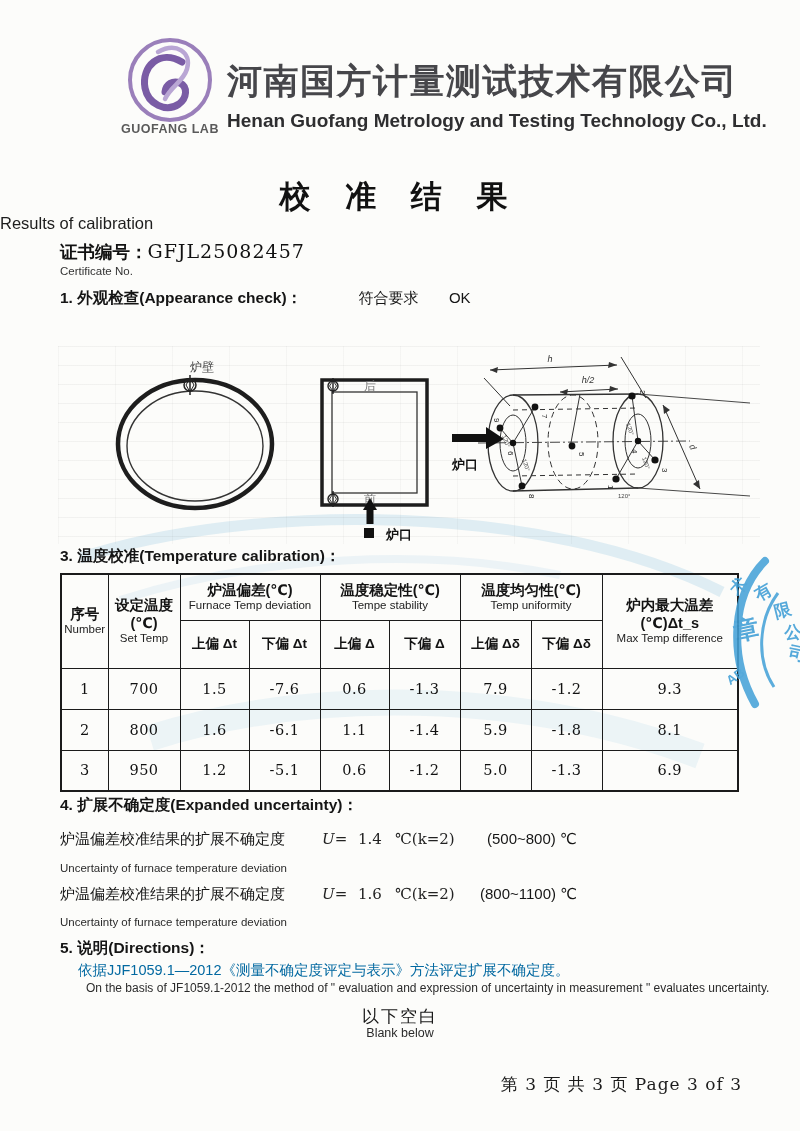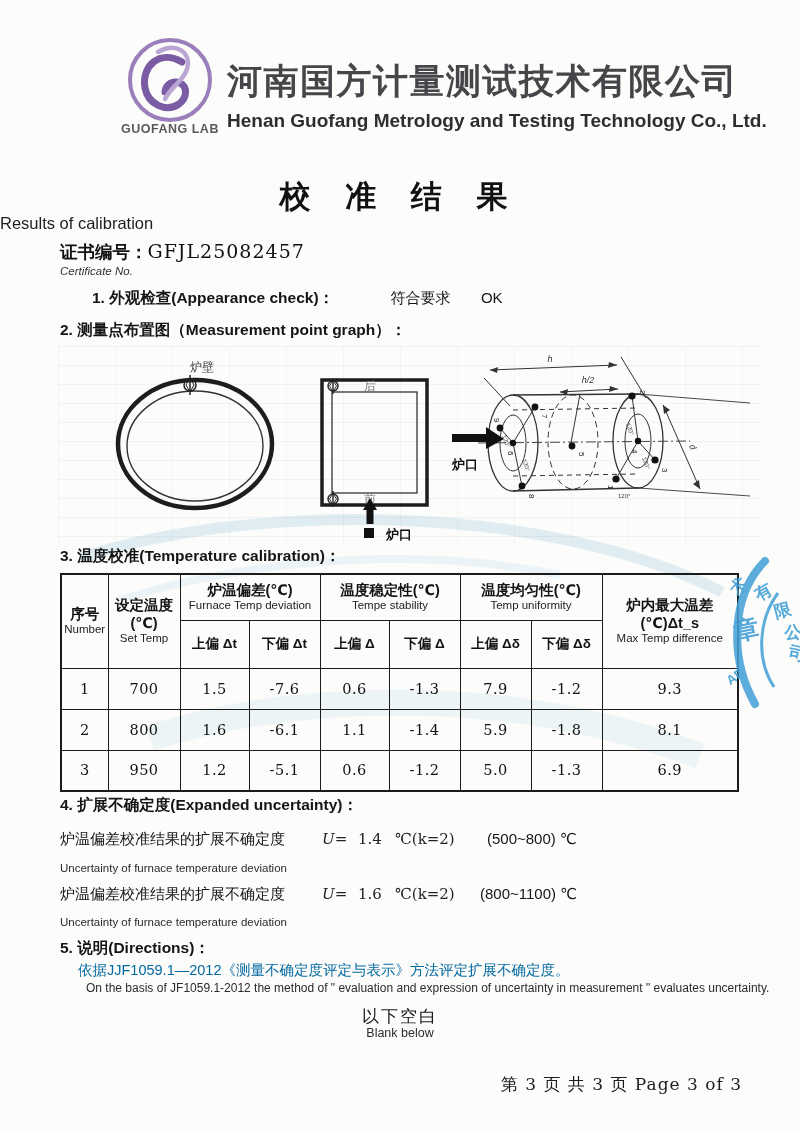--- a/index.html
+++ b/index.html
@@ -9,21 +9,21 @@
   .z1{z-index:1;}
   
   .logo-caption{font-size:12.5px;font-weight:700;color:#5a5a5a;letter-spacing:.5px;text-align:center;}
   .company-cn{font-size:35px;font-weight:700;color:#46464a;letter-spacing:1.5px;white-space:nowrap;}
   .company-en{font-size:19px;font-weight:700;color:#2e2e30;white-space:nowrap;}
   
   .title-cn{width:100%;text-align:center;font-size:31px;font-weight:700;letter-spacing:13px;color:#111;}
   .title-en{width:100%;text-align:left;font-size:16.5px;color:#1d1d1d;}
   .cert-line{font-size:17.5px;font-weight:700;color:#111;text-align:right;}
   .cert-num{font-family:"DejaVu Serif",serif;font-weight:400;font-size:19px;letter-spacing:1px;}
-  .cert-en{font-size:11.5px;color:#333;font-style:italic;}
+  .cert-en{font-size:11.5px;color:#333;}
   .sec-head{font-size:15.5px;font-weight:700;color:#151515;white-space:nowrap;}
   .plain{font-weight:400;}
   
   .diagram-zone{background:
      repeating-linear-gradient(to bottom, rgba(60,60,60,0.055) 0 1px, transparent 1px 19px),
      repeating-linear-gradient(to right, rgba(60,60,60,0.04) 0 1px, transparent 1px 57px);}
   svg text{font-family:"Liberation Sans","DejaVu Sans",sans-serif;}
   .dlabel{font-size:12px;fill:#3a3a3a;}
   .dlabel-gray{font-size:12px;fill:#777;}
   .dim{font-size:9px;fill:#333;font-style:italic;}
@@ -72,27 +72,26 @@
   <div class="abs z1 company-en" style="left:227px;top:110px;">Henan Guofang Metrology and Testing Technology Co., Ltd.</div>
 
   <div class="abs z1 title-cn" style="left:0;top:176px;">校 准 结 果</div>
   <div class="abs z1 title-en" style="left:0;top:214px;">Results of calibration</div>
 
   <div class="abs z1 cert-line" style="left:60px;top:240px;">
     <span>证书编号：</span><span class="cert-num">GFJL25082457</span>
   </div>
   <div class="abs z1 cert-en" style="left:60px;top:265px;">Certificate No.</div>
 
-  <div class="abs z1" style="left:60px;top:288px;margin-left:32px;">
+  <div class="abs z1" style="left:60px;top:288px;">
     <span class="sec-head">1. 外观检查(Appearance check)：</span>
     <span class="sec-head plain" style="margin-left:52px;font-size:15px;">符合要求</span>
     <span class="sec-head plain" style="margin-left:26px;font-size:15px;">OK</span>
   </div>
 
-  <div class="abs z1 sec-head" style="left:60px;top:320px;">2. 测量点布置图（Measurement point graph）：</div>
 
   <div class="abs z1 diagram-zone" style="left:58px;top:346px;width:702px;height:198px;">
 
     <svg class="abs" style="left:52px;top:8px;" width="180" height="180" viewBox="0 0 180 180">
       <ellipse cx="85" cy="90" rx="77" ry="64" fill="none" stroke="#1d1d1d" stroke-width="4.5"></ellipse>
       <ellipse cx="85" cy="92" rx="68" ry="55" fill="none" stroke="#333" stroke-width="1.4"></ellipse>
       <g>
         <circle cx="80" cy="31" r="6" fill="none" stroke="#222" stroke-width="1.5"></circle>
         <line x1="80" y1="21" x2="80" y2="41" stroke="#222" stroke-width="1.5"></line>
         <path d="M80,24 L84,31 L80,38 L76,31 Z" fill="none" stroke="#222" stroke-width="1"></path>

